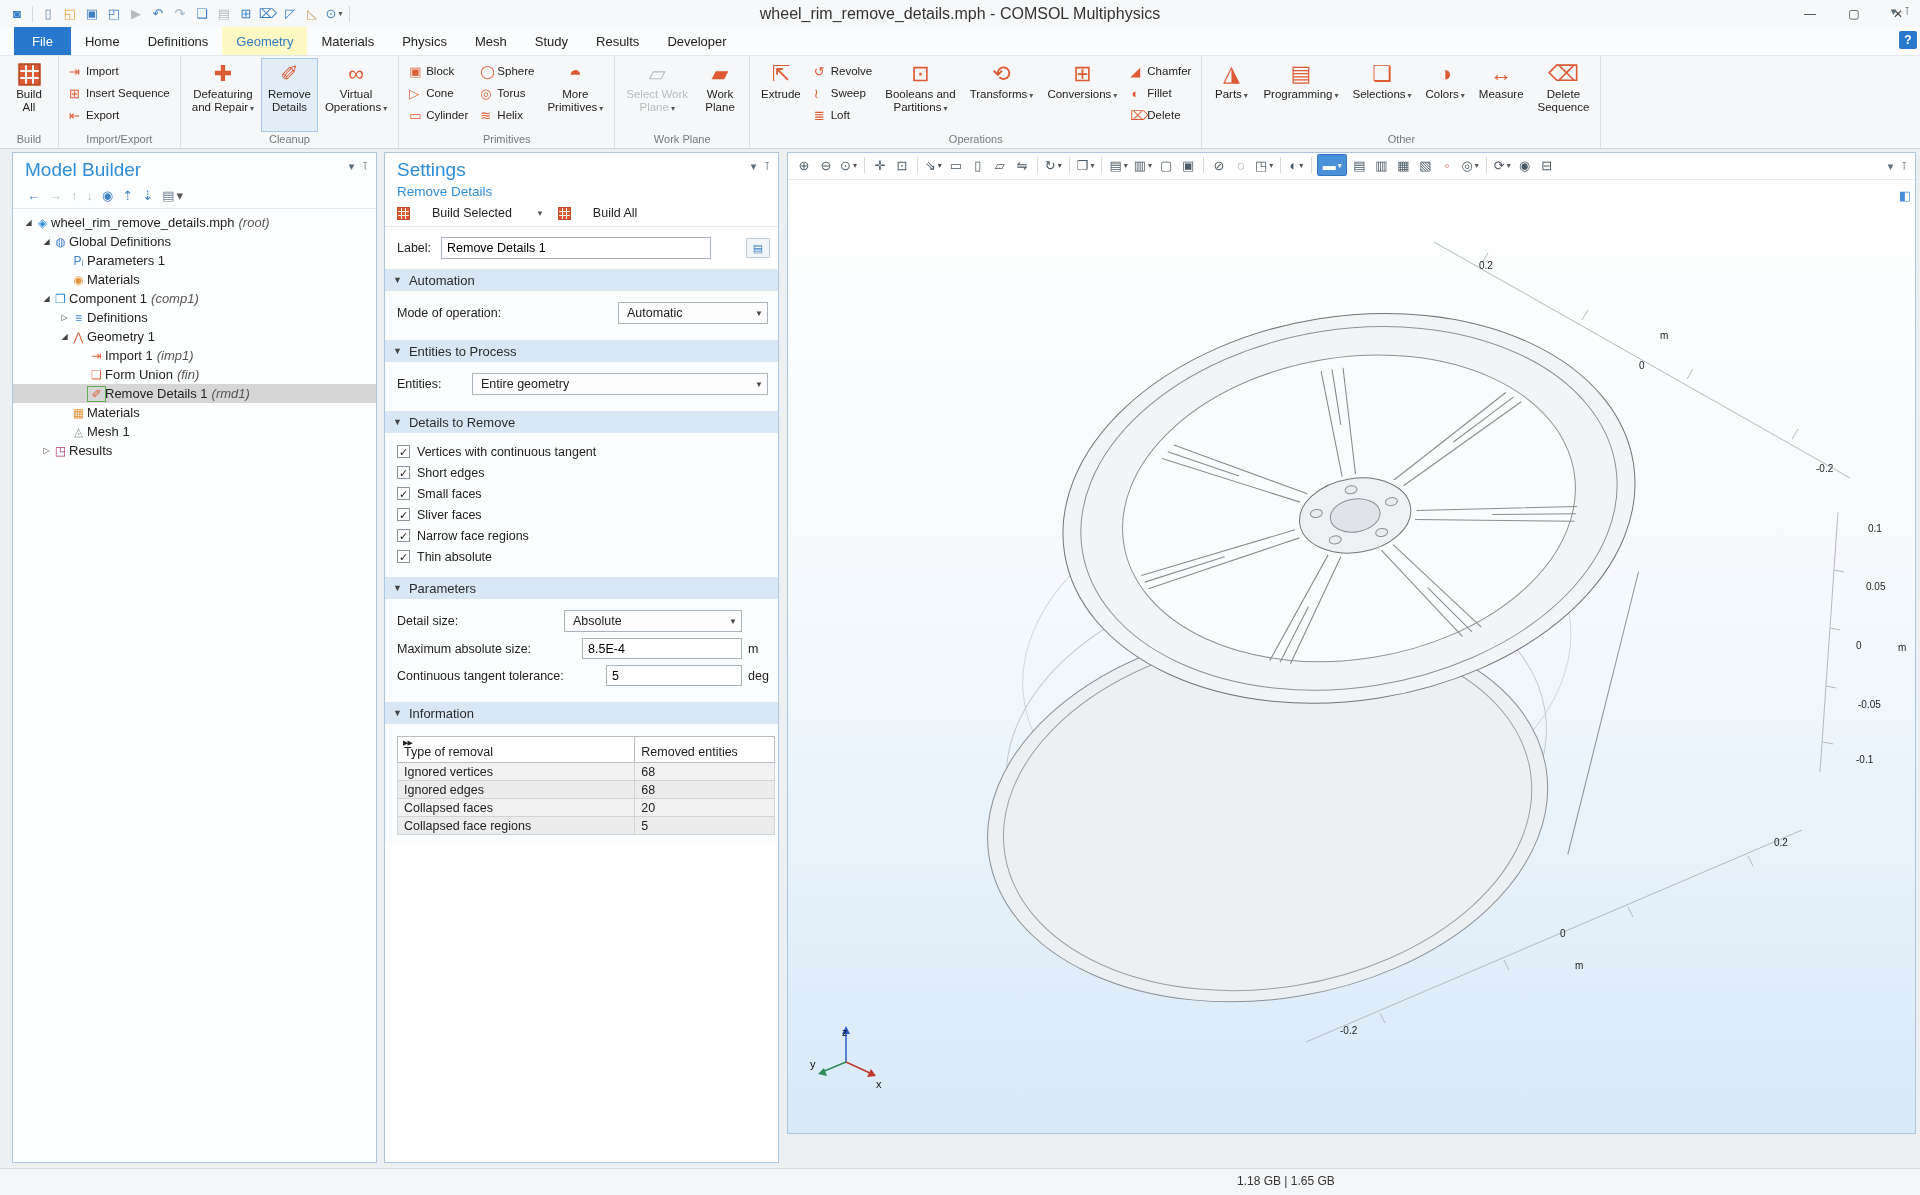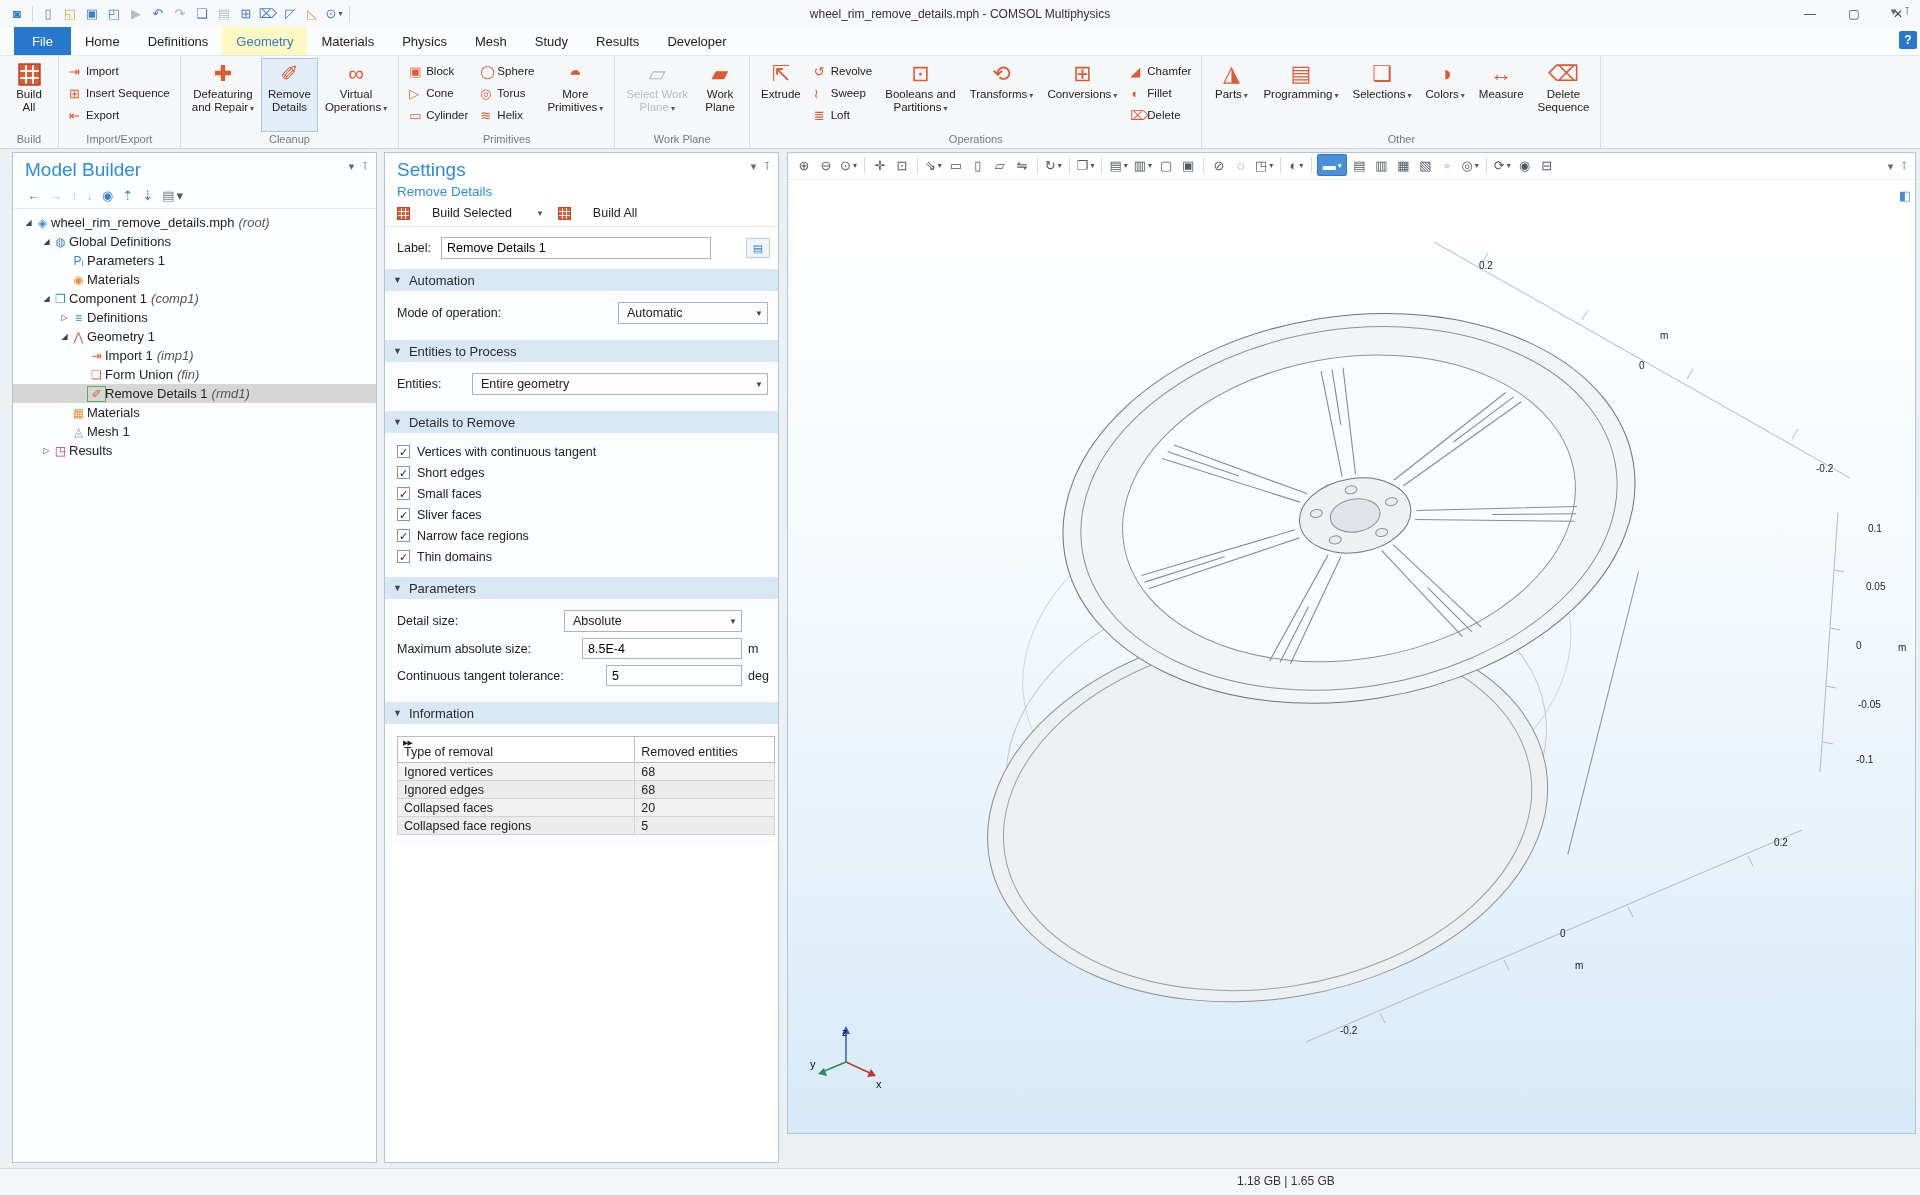--- a/index.html
+++ b/index.html
@@ -3,21 +3,21 @@
 <meta charset="utf-8">
 <style>
   * { margin:0; padding:0; box-sizing:border-box; }
   html,body { width:1920px; height:1195px; overflow:hidden; }
   body { font-family:"Liberation Sans", sans-serif; font-size:12.5px; color:#222; background:#edf0f3; position:relative; }
 
   
   #titlebar { position:absolute; left:0; top:0; width:1920px; height:27px; background:#f7f8f9; display:flex; align-items:center; padding-left:6px; }
   .qa-icon { width:22px; height:20px; display:inline-flex; align-items:center; justify-content:center; font-size:13px; cursor:default; }
   .qa-sep { width:1px; height:16px; background:#d6d9dc; margin:0 4px; }
-  #win-title { position:absolute; left:0; right:0; text-align:center; font-size:12px; color:#333; pointer-events:none; }
+  #win-title { position:absolute; left:0; right:0; text-align:center; font-size:16px; color:#333; pointer-events:none; }
   #win-controls { position:absolute; right:0; top:0; height:27px; display:flex; }
   .win-btn { width:44px; height:27px; display:flex; align-items:center; justify-content:center; font-size:12px; color:#444; }
 
   
   #tabrow { position:absolute; left:0; top:27px; width:1920px; height:29px; background:#fbfcfd; display:flex; align-items:stretch; padding-left:14px; border-bottom:1px solid #e4e7ea; }
   .menu-tab { padding:0 14px; display:flex; align-items:center; font-size:13px; color:#222; }
   .menu-tab.file { background:#2878ce; color:#fff; padding:0 18px; }
   .menu-tab.active { background:#fef9c3; color:#2d7cc4; }
   #help-btn { position:absolute; right:3px; top:31px; width:18px; height:18px; background:#2878ce; color:#fff; font-size:12px; font-weight:bold; display:flex; align-items:center; justify-content:center; border-radius:2px; }
 
@@ -498,21 +498,21 @@
       <label class="chk">
         <span class="box">✓</span>
         <span>Sliver faces</span>
       </label>
       <label class="chk">
         <span class="box">✓</span>
         <span>Narrow face regions</span>
       </label>
       <label class="chk">
         <span class="box">✓</span>
-        <span>Thin domains</span>
+        <span>Thin absolute</span>
       </label>
     </div>
 
   <div class="sect-head">
     <span class="tri">▼</span>
     <span>Parameters</span>
   </div>
   <div class="sect-body">
     <div class="field-row">
       <span>Detail size:</span>

